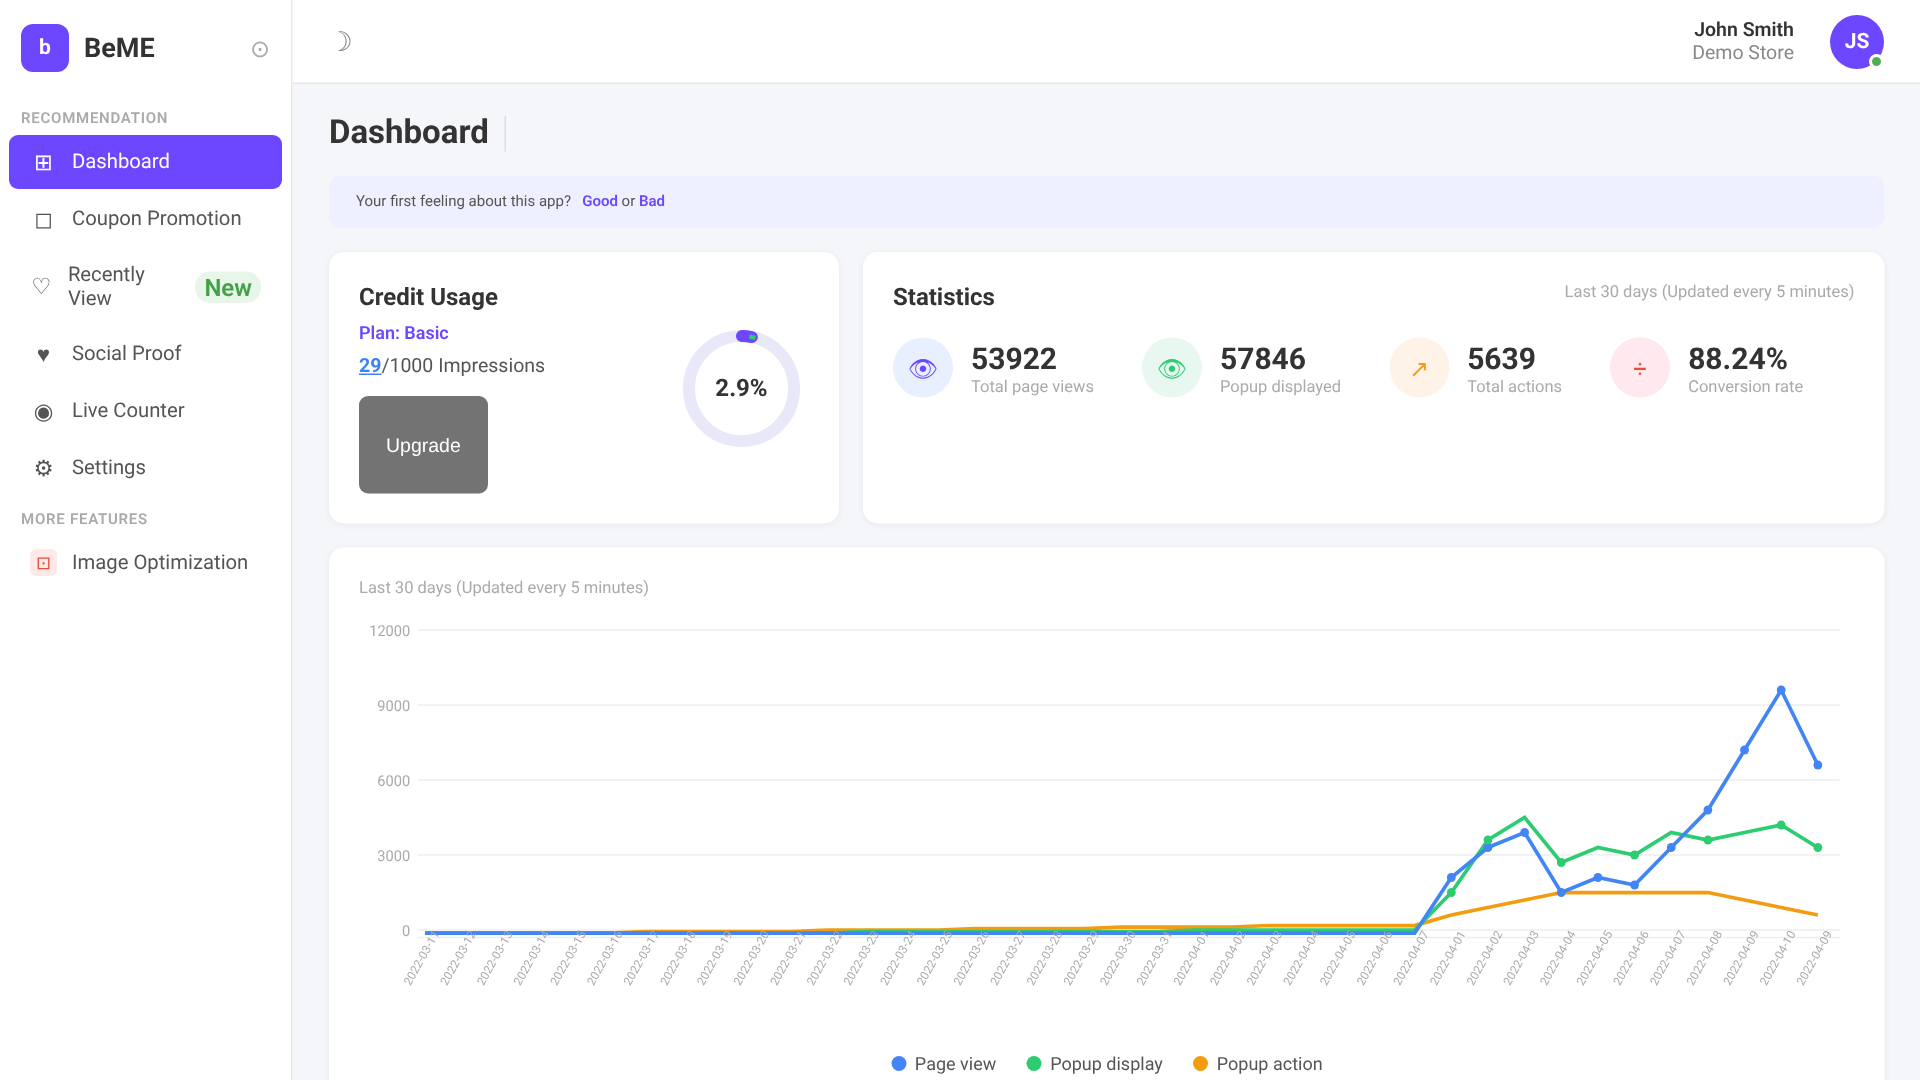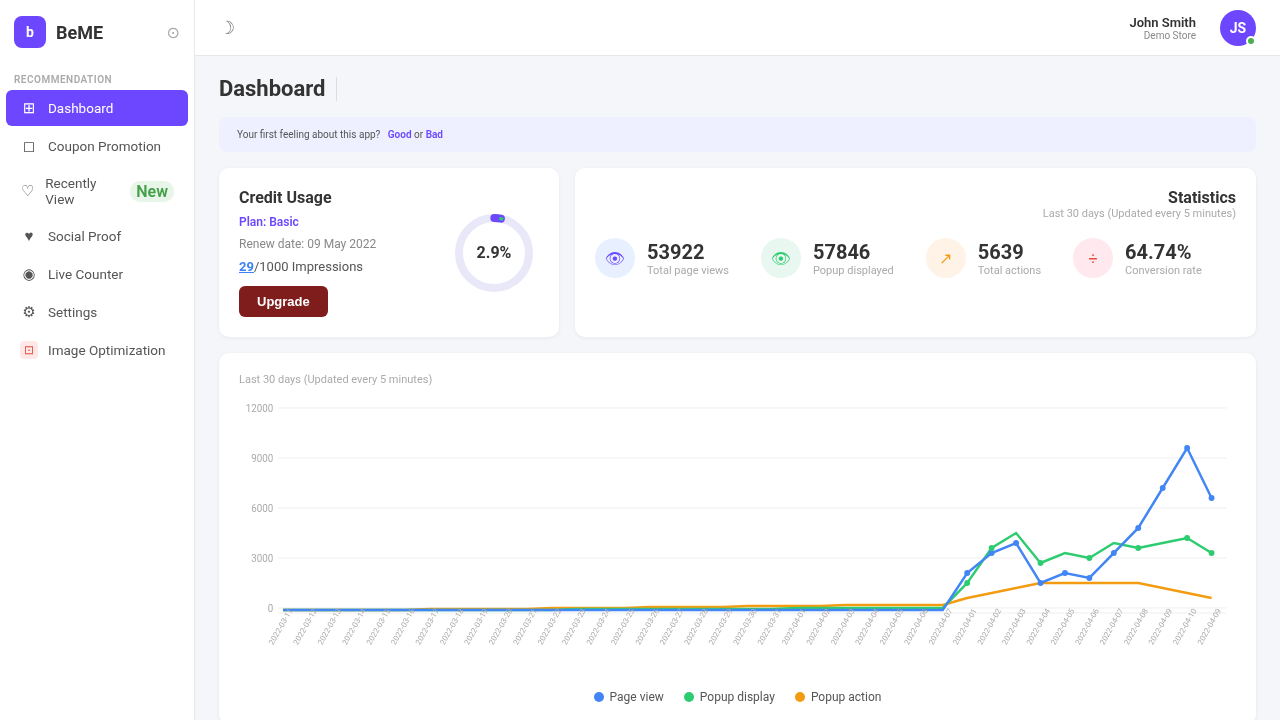--- a/index.html
+++ b/index.html
@@ -94,21 +94,21 @@
       display: flex;
       align-items: center;
       justify-content: space-between;
       border-bottom: 1px solid #e8e8e8;
       height: 56px;
     }
     .topbar-moon { font-size: 18px; color: #888; cursor: pointer; }
     .topbar-user { display: flex; align-items: center; gap: 24px; }
     .topbar-user-info { text-align: right; }
     .topbar-user-name { font-size: 13px; font-weight: 600; color: #333; }
-    .topbar-user-store { font-size: 10px; color: #888; }
+    .topbar-user-store { font-size: 13px; color: #888; }
     .user-avatar {
       width: 36px;
       height: 36px;
       background: #6c47ff;
       border-radius: 50%;
       display: flex;
       align-items: center;
       justify-content: center;
       color: white;
       font-weight: bold;
@@ -180,27 +180,27 @@
       box-shadow: 0 1px 4px rgba(0,0,0,0.06);
       position: relative;
     }
     .credit-card-title { font-size: 16px; font-weight: 700; color: #333; }
     .credit-plan { font-size: 12px; color: #888; }
     .credit-plan span { color: #6c47ff; font-weight: 600; }
     .credit-renew { font-size: 12px; color: #888; }
     .credit-usage { font-size: 13px; color: #555; }
     .credit-usage strong { color: #3b82f6; font-weight: 700; text-decoration: underline; }
     .upgrade-btn {
-      background: #7f1d1d;
+      background: #737373;
       color: white;
       border: none;
       border-radius: 6px;
-      padding: 8px 18px;
+      padding: 25px 18px;
       font-size: 13px;
-      font-weight: 700;
+      font-weight: 400;
       cursor: pointer;
       width: fit-content;
       margin-top: 4px;
     }
     .donut-container {
       position: absolute;
       right: 20px;
       top: 50%;
       transform: translateY(-50%);
       width: 90px;
@@ -220,23 +220,22 @@
     .stats-card {
       background: #fff;
       border-radius: 10px;
       padding: 20px;
       flex: 1;
       box-shadow: 0 1px 4px rgba(0,0,0,0.06);
     }
     .stats-header {
       display: flex;
       justify-content: space-between;
-      align-items: flex-end;
+      align-items: flex-start;
       margin-bottom: 18px;
-      flex-direction: column;
     }
     .stats-title { font-size: 16px; font-weight: 700; color: #333; }
     .stats-update { font-size: 11px; color: #aaa; }
     .stats-items {
       display: flex;
       gap: 32px;
     }
     .stat-item { display: flex; align-items: center; gap: 12px; }
     .stat-icon {
       width: 40px;
@@ -310,20 +309,21 @@
   </div>
   <div class="sidebar-item">
     <span class="sidebar-icon">◉</span>
     <span>Live Counter</span>
   </div>
   <div class="sidebar-item">
     <span class="sidebar-icon">⚙</span>
     <span>Settings</span>
   </div>
 
+  <div class="sidebar-section-label">MORE FEATURES</div>
 
   <div class="sidebar-item">
     <span class="sidebar-icon" style="color:#e74c3c; background:#ffe8e8; border-radius:4px; padding:2px 4px; font-size:12px;">⊡</span>
     <span>Image Optimization</span>
   </div>
 </div>
 
 <div id="main">
 
   <div class="topbar">
@@ -355,21 +355,20 @@
     </div>
 
     <div class="cards-row">
 
       <div class="credit-card">
         <div class="credit-card-title">Credit Usage</div>
         <div class="credit-plan">
           <span>Plan:</span>
           <span style="color:#6c47ff; font-weight:600;">Basic</span>
         </div>
-        <div class="credit-renew">Renew date: 09 May 2022</div>
         <div class="credit-usage">
           <strong>29</strong>/<span>1000</span>
           <span>Impressions</span>
         </div>
         <button class="upgrade-btn">Upgrade</button>
 
         <div class="donut-container">
           <svg width="90" height="90" viewBox="0 0 90 90">
             <circle cx="45" cy="45" r="35" fill="none" stroke="#e8e8f8" stroke-width="8"></circle>
             <circle cx="45" cy="45" r="35" fill="none" stroke="#6c47ff" stroke-width="8" stroke-dasharray="6.6 213.4" stroke-dashoffset="55" stroke-linecap="round"></circle>
@@ -402,21 +401,21 @@
           <div class="stat-item">
             <div class="stat-icon orange">↗</div>
             <div>
               <div class="stat-value">5639</div>
               <div class="stat-label">Total actions</div>
             </div>
           </div>
           <div class="stat-item">
             <div class="stat-icon pink">÷</div>
             <div>
-              <div class="stat-value">64.74%</div>
+              <div class="stat-value">88.24%</div>
               <div class="stat-label">Conversion rate</div>
             </div>
           </div>
         </div>
       </div>
     </div>
 
     <div class="chart-card">
       <div class="chart-subtitle">Last 30 days (Updated every 5 minutes)</div>
       <div class="chart-area">

